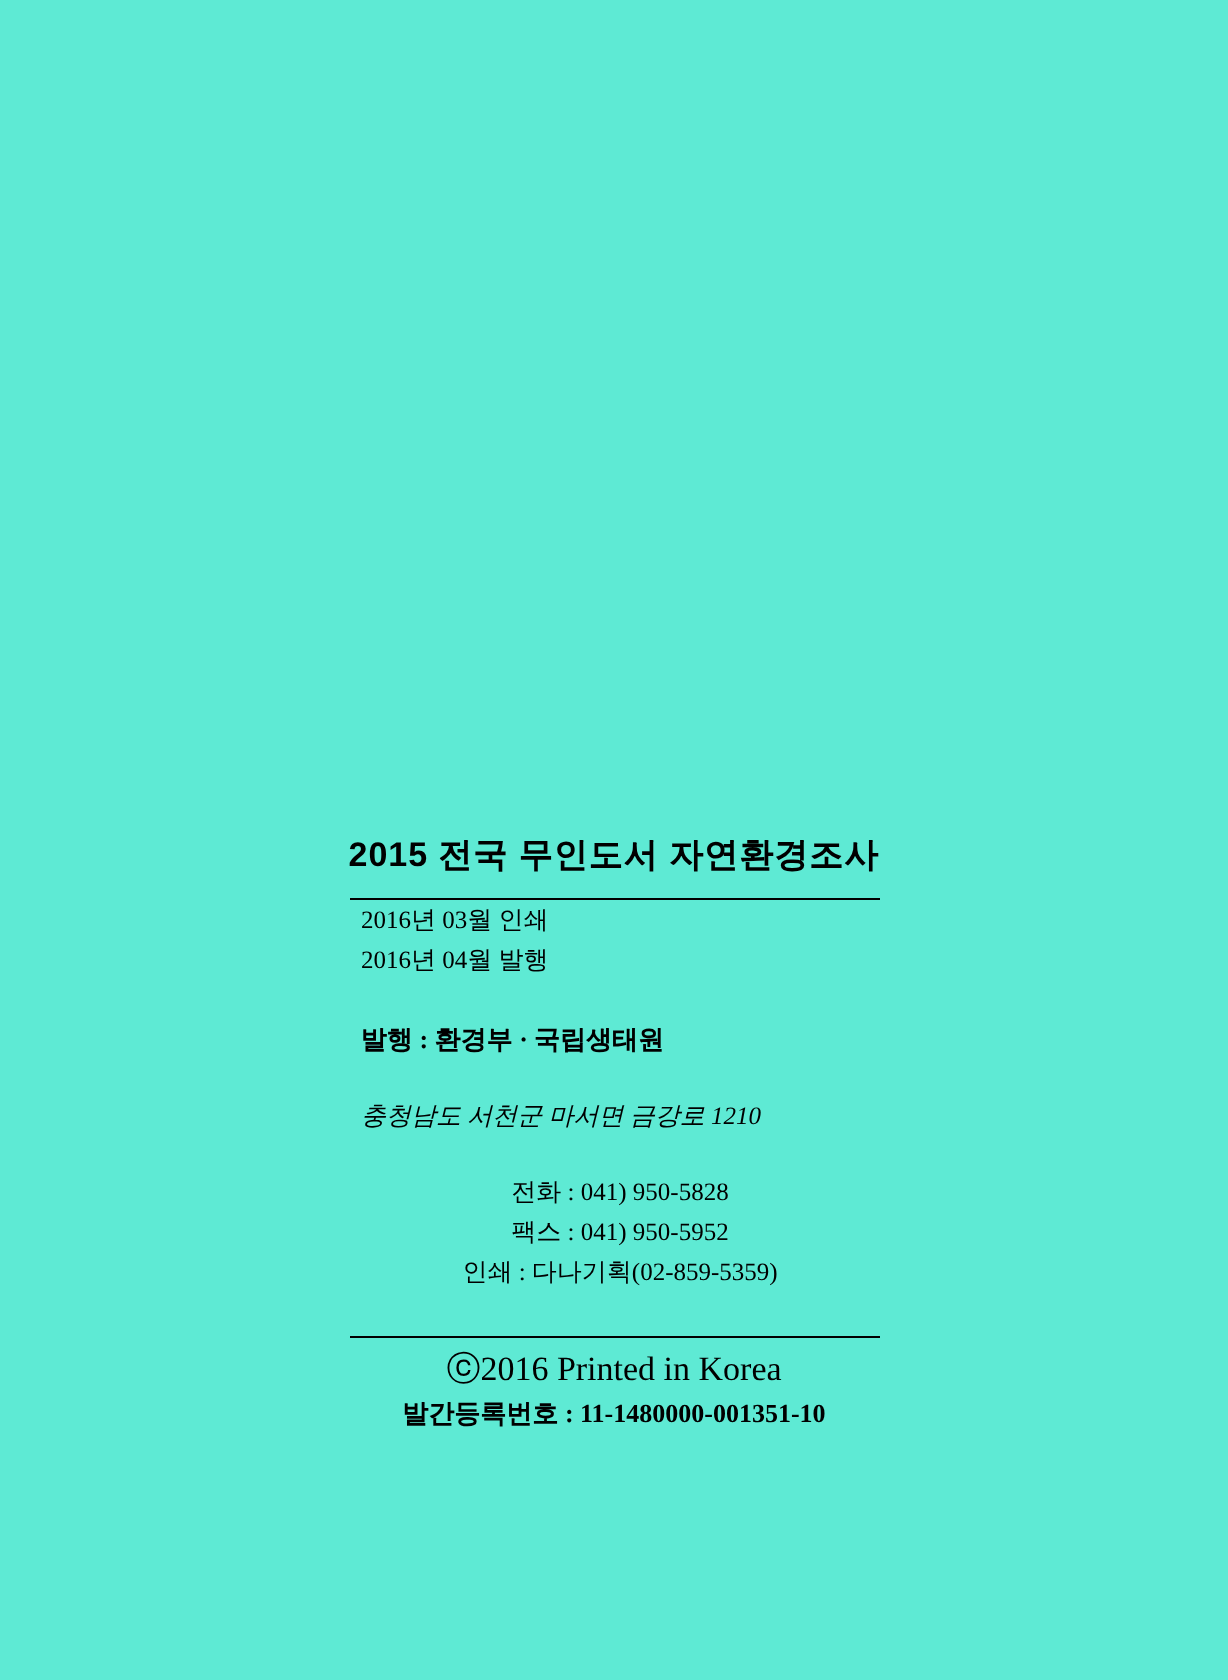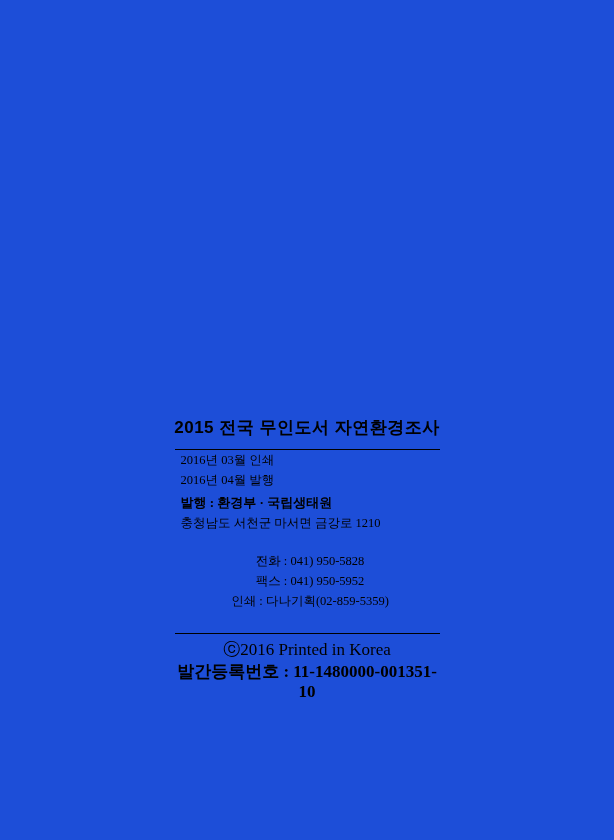--- a/index.html
+++ b/index.html
@@ -14,21 +14,21 @@
     color: #000000;
     position: relative;
     overflow: hidden;
   }
   .page {
     position: absolute;
     left: 0;
     top: 0;
     width: 614px;
     height: 840px;
-    background: #1d4ed8;
+    background: #5eead4;
   }
   .colophon {
     position: absolute;
     left: 0;
     top: 415px;
     width: 614px;
   }
   .title-block {
     text-align: center;
   }
@@ -52,27 +52,29 @@
     box-sizing: border-box;
   }
   .info-line {
     font-size: 12.5px;
     line-height: 20px;
     white-space: nowrap;
   }
   .group-print-dates {
   }
   .group-publisher {
-    margin-top: 3px;
+    margin-top: 20px;
   }
   .group-publisher .info-line {
     font-weight: bold;
     font-size: 13px;
   }
   .group-address {
+    margin-top: 18px;
+    font-style: italic;
   }
   .group-contact {
     margin-top: 18px;
     text-align: center;
   }
   .footer-block {
     width: 265px;
     margin: 0 auto;
     text-align: center;
   }
@@ -81,21 +83,21 @@
     height: 1px;
     background: #000;
     margin: 22px auto 0 auto;
   }
   .copyright-line {
     font-size: 17px;
     line-height: 20px;
     margin-top: 6px;
   }
   .reg-line {
-    font-size: 17px;
+    font-size: 13px;
     font-weight: bold;
     line-height: 20px;
     margin-top: 2px;
   }
 </style>
 </head>
 <body>
 
 <div class="page">
   <div class="colophon">

